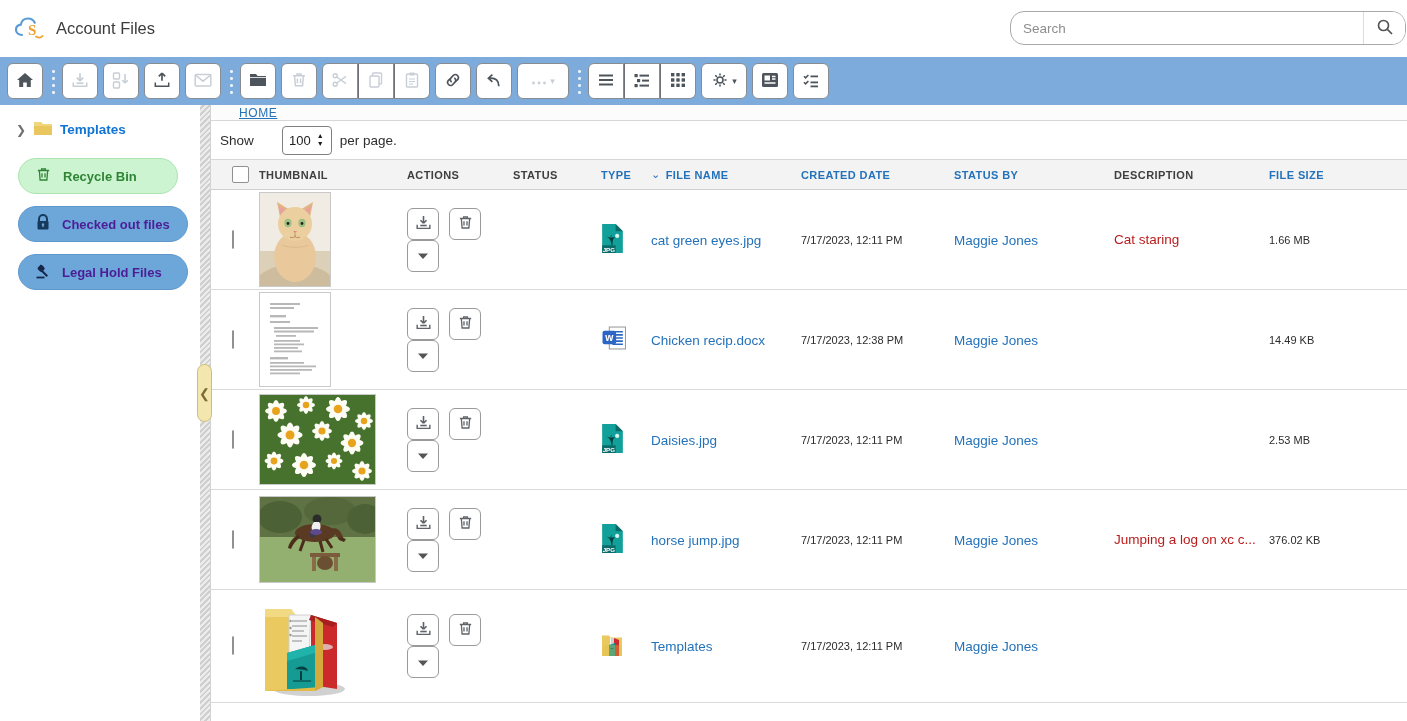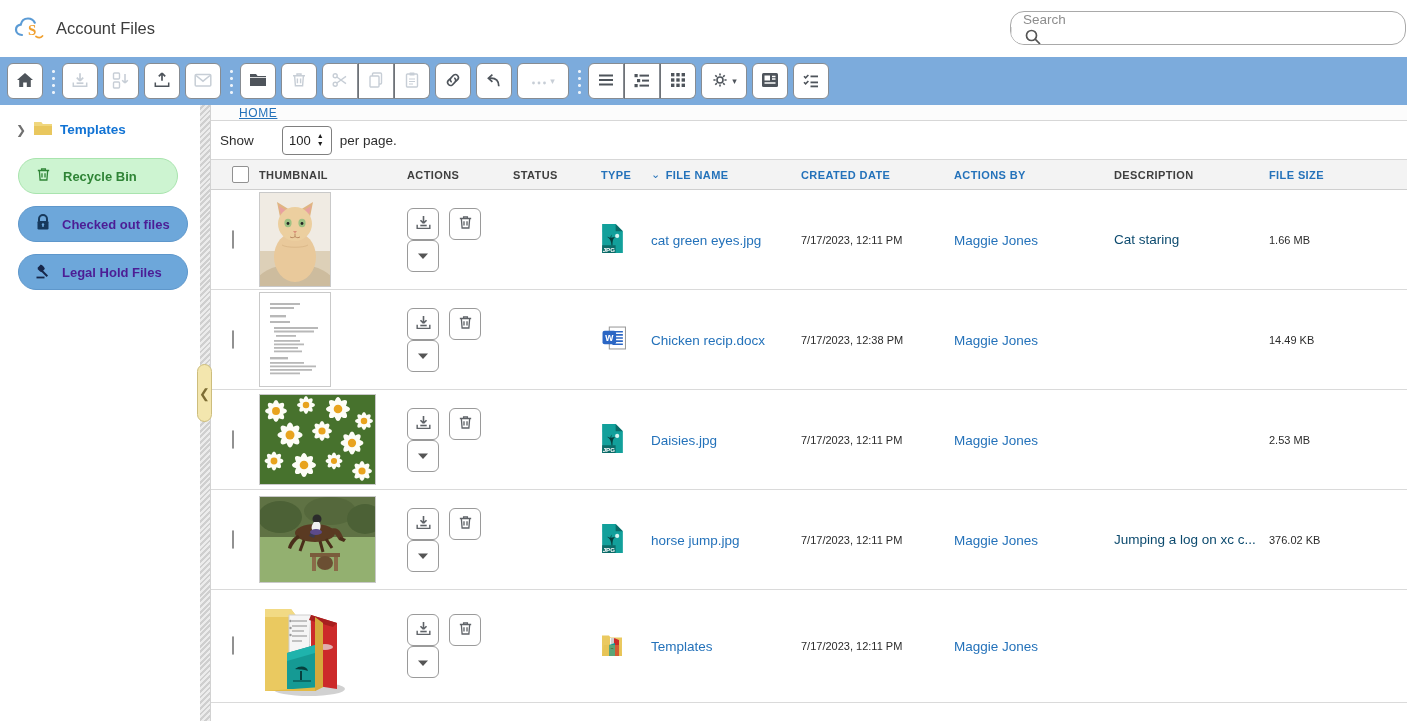--- a/index.html
+++ b/index.html
@@ -5,21 +5,21 @@
   html,body{margin:0;padding:0;}
   body{width:1407px;height:721px;overflow:hidden;background:#fff;
        font-family:"Liberation Sans",sans-serif;color:#333;}
   .app{position:relative;width:1407px;height:721px;}
 
   
   .topbar{height:57px;display:flex;align-items:center;padding-left:14px;box-sizing:border-box;position:relative;}
   .logo{margin-right:10px;display:flex;align-items:center;}
   .app-title{font-size:16.5px;color:#3c3c3c;}
   .searchbox{position:absolute;right:1px;top:11px;width:396px;height:34px;border:1px solid #a9a9a9;
-             border-radius:14px;display:flex;box-sizing:border-box;background:#fff;overflow:hidden;flex-direction:column;}
+             border-radius:14px;display:flex;box-sizing:border-box;background:#fff;overflow:hidden;}
   .searchbox input{flex:1;border:none;outline:none;padding:0 12px;font-size:13.5px;color:#333;font-family:inherit;background:transparent;}
   .searchbox input::placeholder{color:#8d8d8d;}
   .search-btn{width:42px;border:none;border-left:1px solid #dcdcdc;background:#fff;display:flex;
               align-items:center;justify-content:center;cursor:pointer;color:#555;}
 
   
   .toolbar{height:48px;background:#7cabdc;display:flex;align-items:center;padding:0 7px;}
   .tb-btn{width:36px;height:36px;background:#fff;border:1px solid #878c92;border-radius:6px;
           display:flex;align-items:center;justify-content:center;color:#4e545b;cursor:pointer;
           margin-right:5px;padding:0;box-sizing:border-box;}
@@ -71,21 +71,21 @@
   .hcell{display:flex;align-items:center;}
   .row{border-bottom:1px solid #dadada;min-height:99px;}
   .row.tall{min-height:112px;}
   .c-check{padding-left:21px;}
   .checkbox{width:17px;height:17px;border:1.5px solid #919191;border-radius:2px;background:#fff;cursor:pointer;box-sizing:border-box;}
   .abtn{width:32px;height:32px;border:1px solid #9a9a9a;border-radius:6px;background:#fff;color:#5f6368;
         display:inline-flex;align-items:center;justify-content:center;cursor:pointer;margin-right:6px;padding:0;}
   .abtn:last-child{margin-right:0;}
   .file-link{color:#2472ba;font-size:13.5px;cursor:pointer;text-decoration:none;}
   .cell-text{font-size:11px;color:#2b2b2b;}
-  .desc-text{font-size:13.5px;color:#0c4a6e;white-space:nowrap;overflow:hidden;text-overflow:ellipsis;padding-right:8px;}
+  .desc-text{font-size:13.5px;color:#b91c1c;white-space:nowrap;overflow:hidden;text-overflow:ellipsis;padding-right:8px;}
   .thumb{display:block;border:1px solid #c9c9c9;}
   .thumb.noborder{border:none;}
 </style>
 </head>
 <body>
 
 <svg width="0" height="0" style="position:absolute">
   <defs>
     <g id="ic-download">
         <path d="M9 2.2v7.6M9 9.8 5.8 6.6M9 9.8l3.2-3.2" stroke="currentColor" stroke-width="1.7" fill="none"></path>
@@ -362,21 +362,21 @@
           </div>
         <div class="hcell">THUMBNAIL</div>
         <div class="hcell">ACTIONS</div>
         <div class="hcell">STATUS</div>
         <div class="hcell sortable">TYPE</div>
         <div class="hcell sortable">
           <span class="sort-chev">⌄</span>
           <span>FILE NAME</span>
         </div>
         <div class="hcell sortable">CREATED DATE</div>
-        <div class="hcell sortable">ACTIONS BY</div>
+        <div class="hcell sortable">STATUS BY</div>
         <div class="hcell">DESCRIPTION</div>
         <div class="hcell sortable">FILE SIZE</div>
       </div>
 
       <div class="row grid-cols">
         <div class="c-check"><span class="checkbox"></span></div>
         <div>
             <svg class="thumb" width="70" height="93" viewBox="0 0 70 93">
               <rect width="70" height="93" fill="#f0ebe3"></rect>
               <rect y="58" width="70" height="35" fill="#ddd0b8"></rect>

